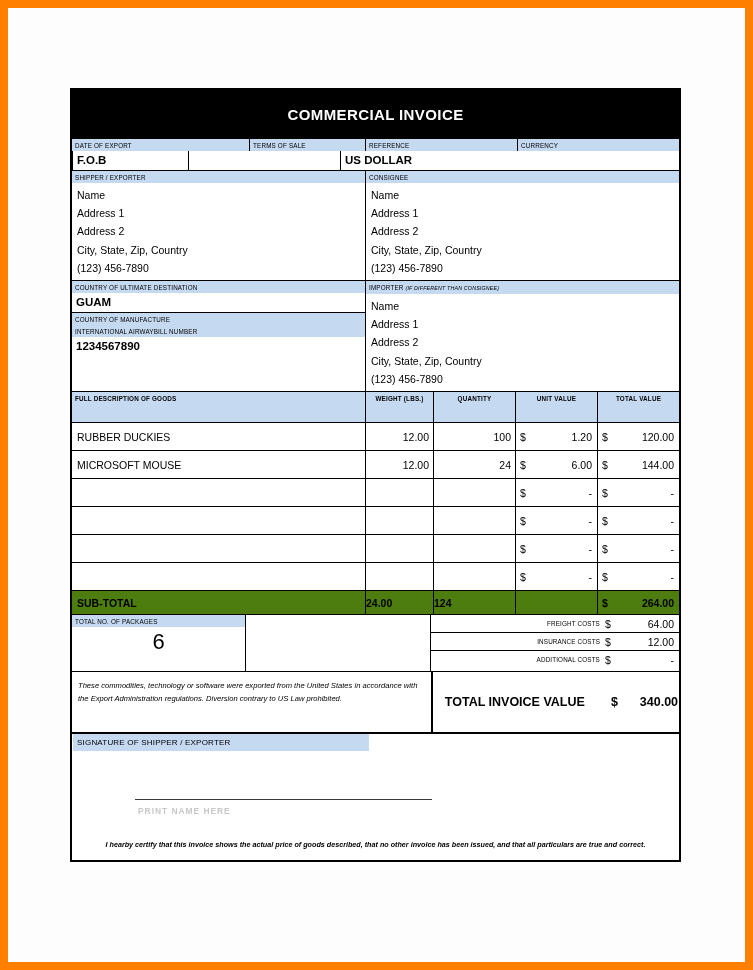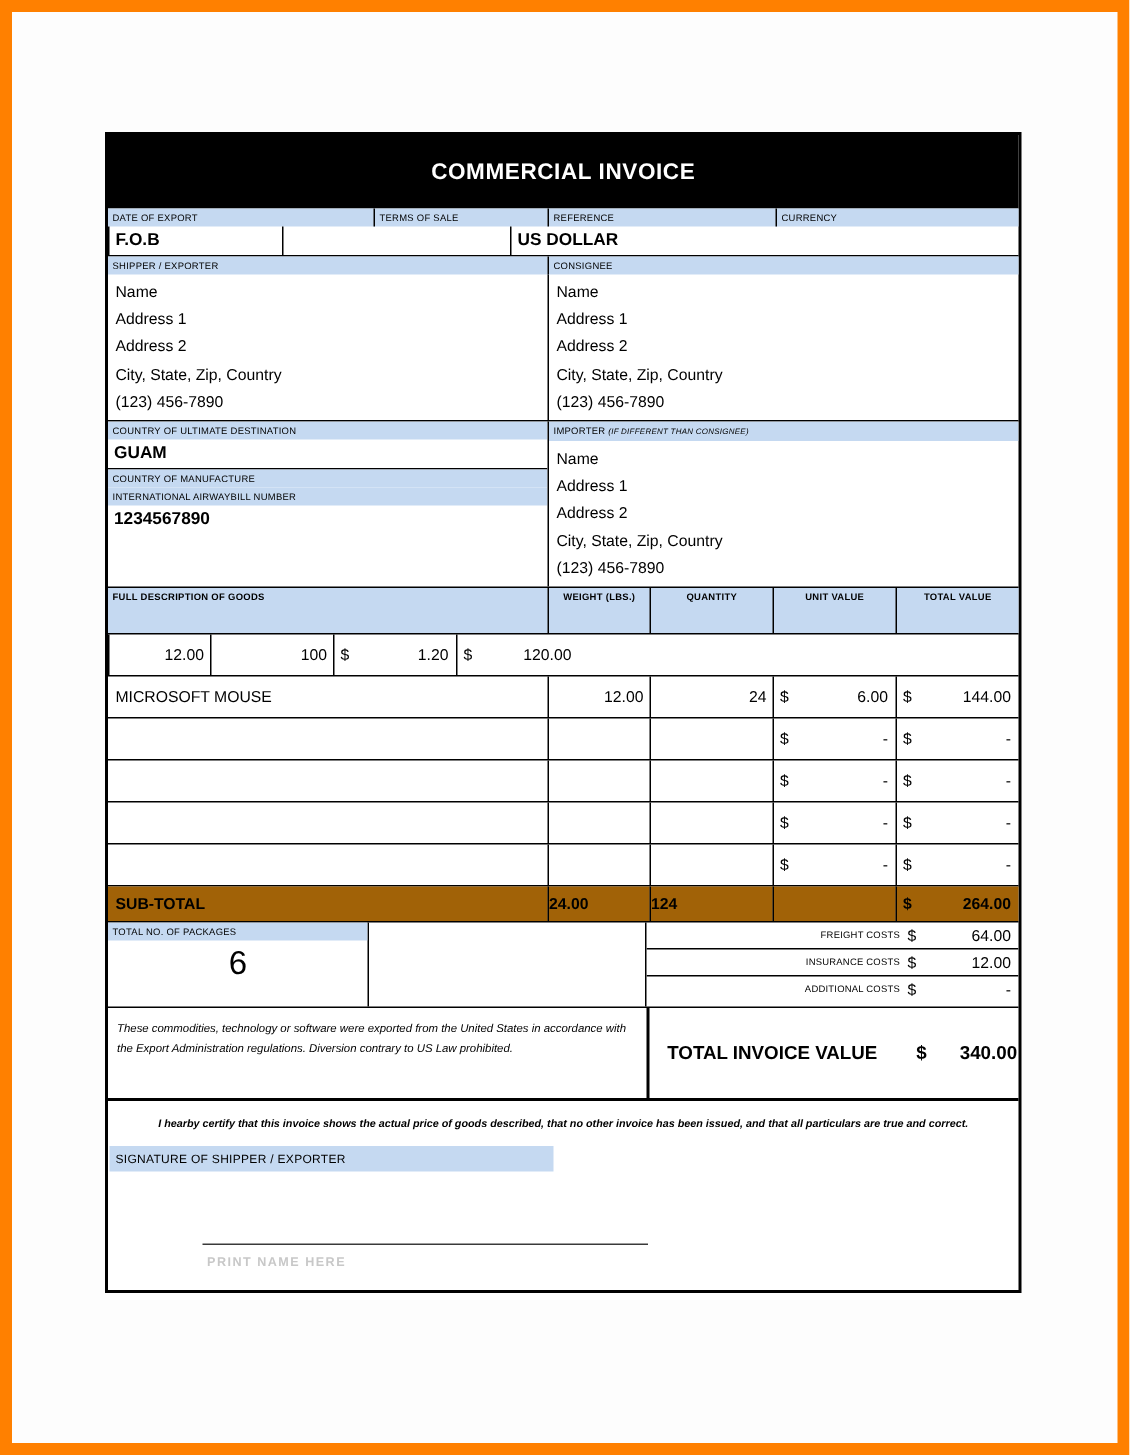--- a/index.html
+++ b/index.html
@@ -39,21 +39,21 @@
   .row { display: flex; width: 100%; }
   .cell { position: relative; overflow: hidden; }
 
   
   .bl { border-left: 1.5px solid #000; }
   .br { border-right: 1.5px solid #000; }
   .bt { border-top: 1.5px solid #000; }
   .bb { border-bottom: 1.5px solid #000; }
 
   .blue { background: #c5d9f1; }
-  .pink { background: #a16207; }
+  .pink { background: #4d7c0f; }
 
   
   .cap {
     font-size: 6.3px;
     letter-spacing: .18px;
     color: #000;
     padding: 2px 0 1px 3px;
     line-height: 9px;
     white-space: nowrap;
     font-family: "Liberation Sans", sans-serif;
@@ -338,20 +338,23 @@
       </div>
       <div class="cell blue bl" style="width:82px">
         <div class="th">UNIT VALUE</div>
       </div>
       <div class="cell blue bl" style="width:82px">
         <div class="th">TOTAL VALUE</div>
       </div>
     </div>
 
     <div class="row bb item-row">
+      <div class="cell" style="width:293px">
+            <div class="desc">RUBBER DUCKIES</div>
+          </div>
       <div class="cell bl" style="width:68px">
             <div class="num">12.00</div>
           </div>
       <div class="cell bl" style="width:82px">
             <div class="num">100</div>
           </div>
       <div class="cell bl" style="width:82px">
             <div class="money">
               <span>$</span>
               <span>1.20</span>
@@ -542,24 +545,24 @@
       </div>
       <div class="cell" style="width:249px; border-left:2px solid #000">
         <div class="tiv">
           <span class="lab">TOTAL INVOICE VALUE</span>
           <span class="dol">$</span>
           <span class="amt">340.00</span>
         </div>
       </div>
     </div>
 
-    <div id="certify">I hearby certify that this invoice shows the actual price of goods described, that no other invoice has been issued, and that all particulars are true and correct.</div>
-
     <div id="sig-block">
       <div id="sig-bar">SIGNATURE OF SHIPPER / EXPORTER</div>
       <div id="sig-space"></div>
       <div id="sig-line"></div>
       <div id="print-name">PRINT NAME HERE</div>
     </div>
 
+    <div id="certify">I hearby certify that this invoice shows the actual price of goods described, that no other invoice has been issued, and that all particulars are true and correct.</div>
+
   </div>
 </div>
 </div>
 
 </body></html>

